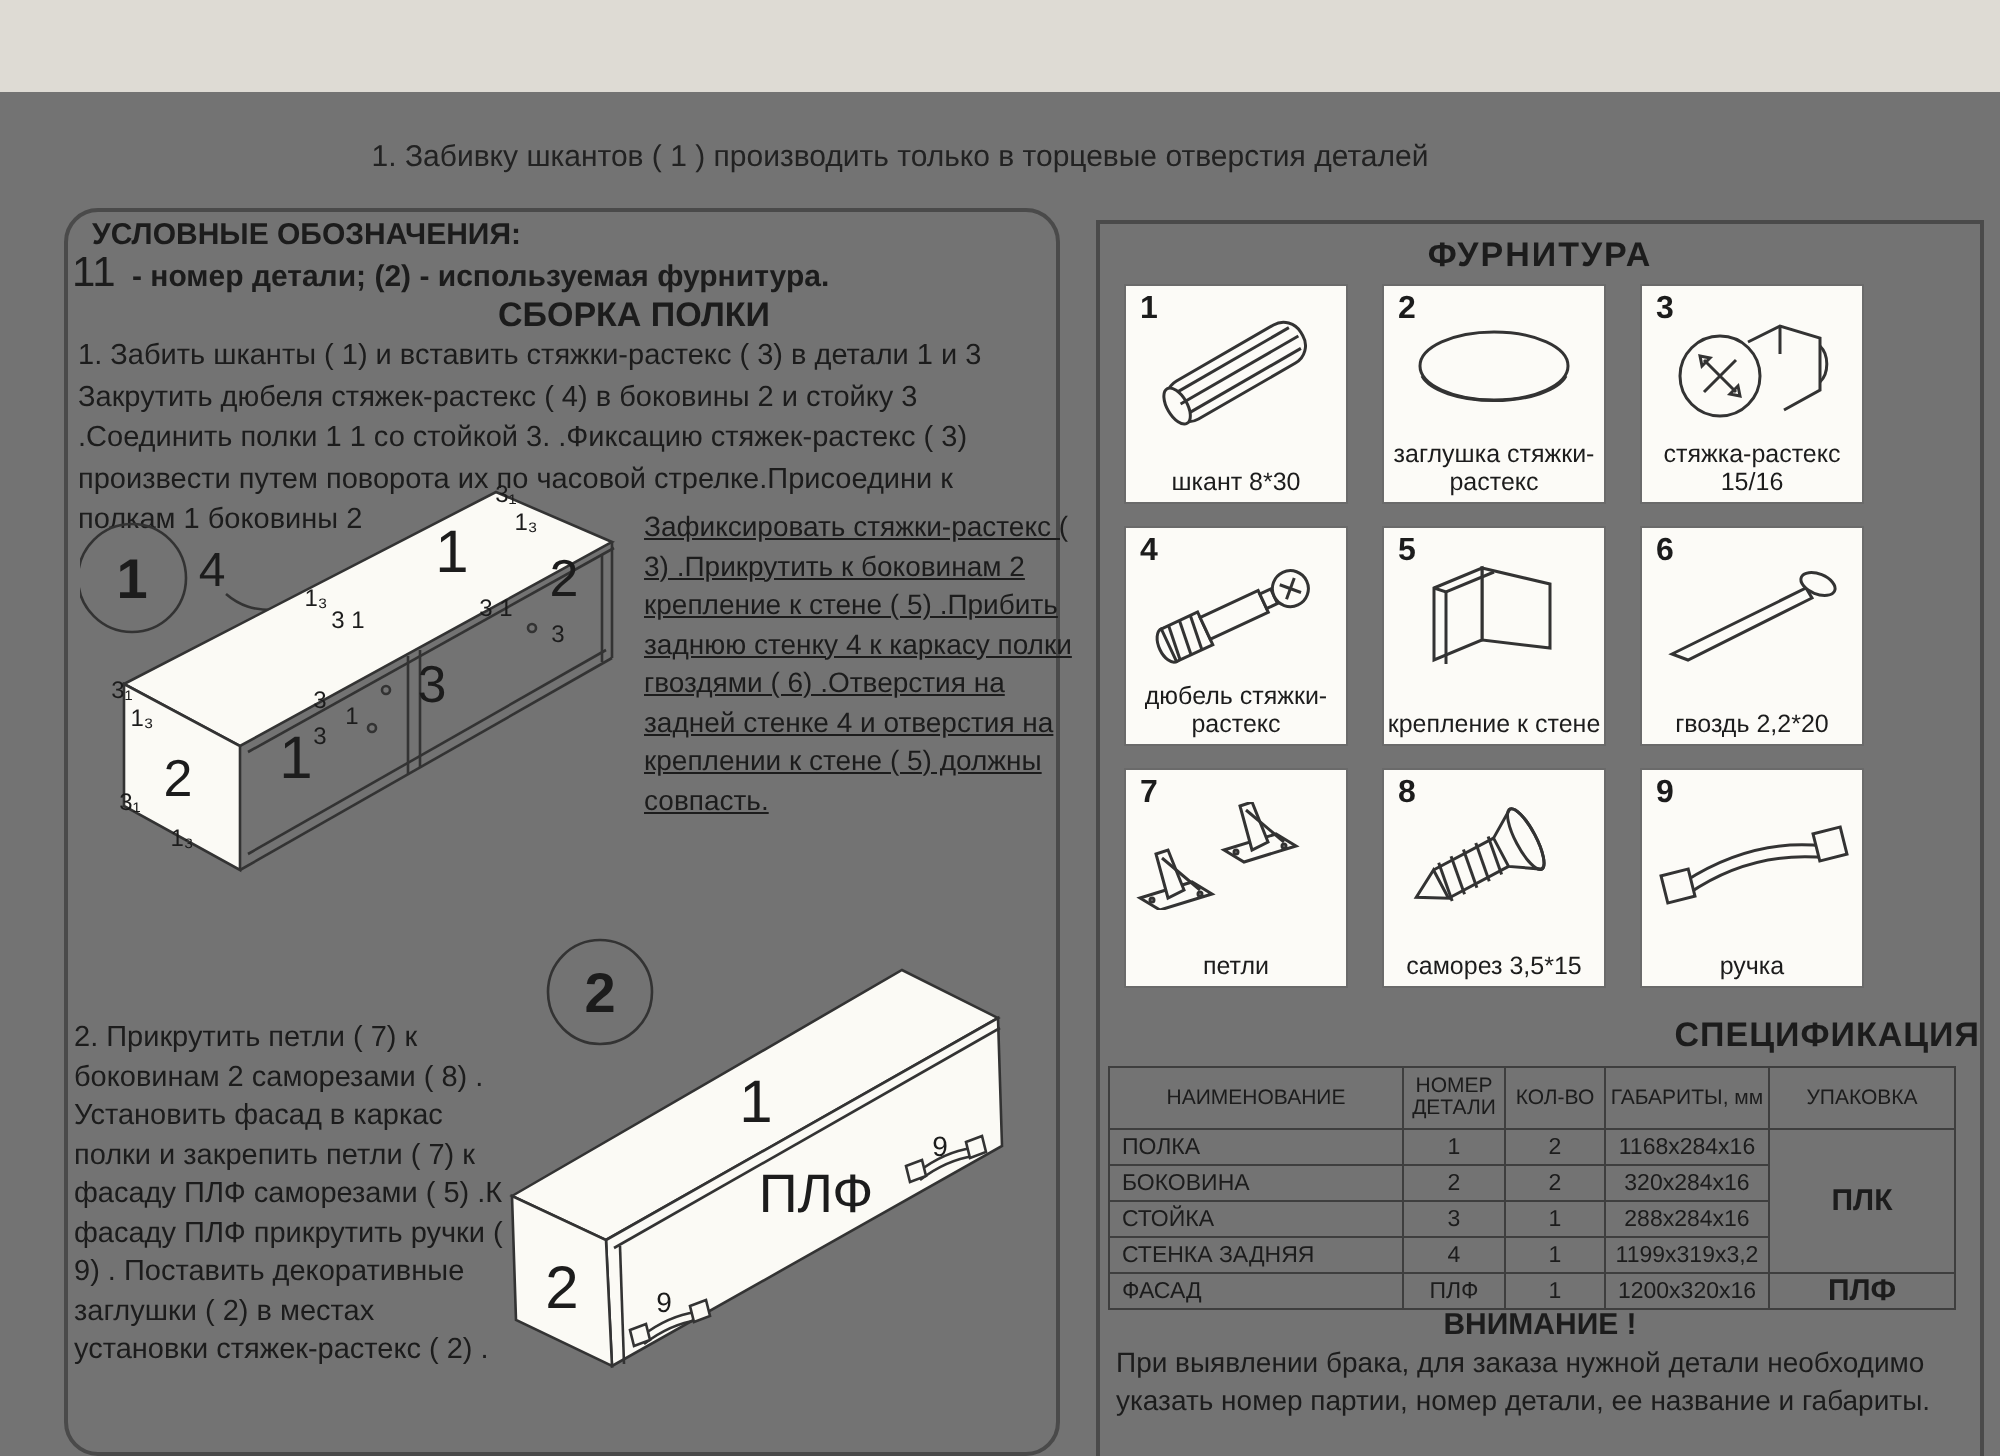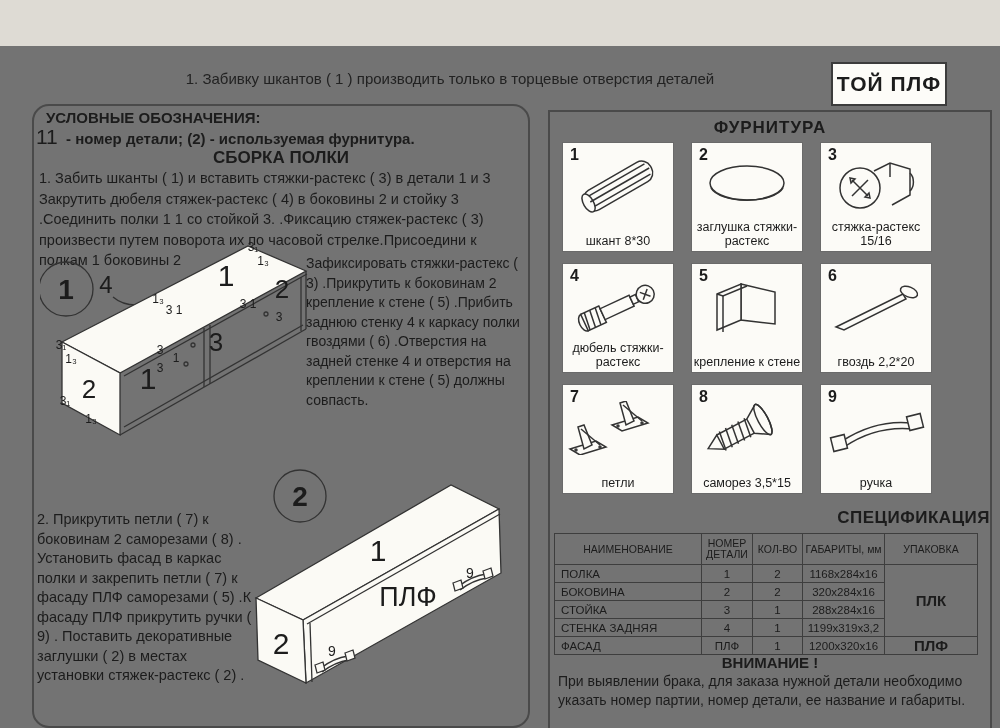--- a/index.html
+++ b/index.html
@@ -10,23 +10,23 @@
   .brand-box{position:absolute;left:831px;top:16px;width:112px;height:40px;border:2px solid #3c3c3c;
              background:#fdfcf8;display:flex;align-items:center;justify-content:center;
              font-size:21px;font-weight:bold;letter-spacing:1px;}
   .panel{position:absolute;border:2px solid #4a4a4a;background:transparent;}
   .left-panel{left:32px;top:58px;width:494px;height:620px;border-radius:17px;}
   .right-panel{left:548px;top:64px;width:440px;height:617px;}
   .legend-title{position:absolute;left:12px;top:3px;font-size:15px;font-weight:bold;}
   .legend-line{position:absolute;left:2px;top:19px;font-size:15px;font-weight:bold;}
   .legend-num{font-size:21px;font-weight:normal;margin-right:4px;}
   .section-title{position:absolute;left:0;top:42px;width:100%;text-align:center;
-                 font-size:17px;font-weight:bold;}
+                 font-size:17px;font-weight:bold;padding-left:36px;}
   .step1{position:absolute;left:5px;top:62px;width:488px;font-size:14.5px;line-height:20.5px;}
-  .step1b{position:absolute;left:272px;top:148px;width:214px;font-size:14px;line-height:19.5px;}
+  .step1b{position:absolute;left:288px;top:148px;width:214px;font-size:14px;line-height:19.5px;text-decoration:underline;}
   .step2{position:absolute;left:3px;top:404px;width:220px;font-size:14.5px;line-height:19.5px;}
   .dsvg{position:absolute;}
   .dsvg *{vector-effect:non-scaling-stroke;}
   .dline{stroke:#333;stroke-width:1.3;fill:none;}
   .dfill{stroke:#333;stroke-width:1.3;fill:#fbfaf5;}
   .dLbl{fill:#1c1c1c;font-family:"Liberation Sans",sans-serif;}
   .hw-title{position:absolute;left:0;top:6px;width:100%;text-align:center;
             font-size:17px;font-weight:bold;letter-spacing:1px;}
   .hw-grid{position:absolute;left:12px;top:30px;display:grid;
            grid-template-columns:112px 112px 112px;grid-auto-rows:110px;column-gap:17px;row-gap:11px;}
@@ -50,23 +50,20 @@
               font-size:15px;font-weight:bold;}
   .warn-text{position:absolute;left:8px;top:560px;width:424px;font-size:14px;line-height:19px;}
   .scan-line{position:absolute;left:0;top:701px;width:1000px;height:2px;background:#d9d6cf;}
 </style>
 </head>
 <body>
 
 <div class="page">
 
   <div class="header-note">1. Забивку шкантов  ( 1 )   производить только в торцевые отверстия деталей</div>
-  <div class="brand-box">
-    <span>ТОЙ ПЛФ</span>
-  </div>
 
   <div class="panel left-panel">
     <div class="legend-title">УСЛОВНЫЕ ОБОЗНАЧЕНИЯ:</div>
     <div class="legend-line">
       <span class="legend-num">11</span>
       <span>- номер детали;  (2) - используемая фурнитура.</span>
     </div>
     <div class="section-title">СБОРКА ПОЛКИ</div>
     <div class="step1">1. Забить шканты  ( 1)  и  вставить стяжки-растекс  ( 3)   в детали  1 и 3  Закрутить дюбеля стяжек-растекс  ( 4)   в боковины 2 и стойку 3 .Соединить полки 1 1  со стойкой 3. .Фиксацию стяжек-растекс  ( 3)   произвести путем поворота их по часовой стрелке.Присоедини к полкам 1 боковины 2</div>
 

